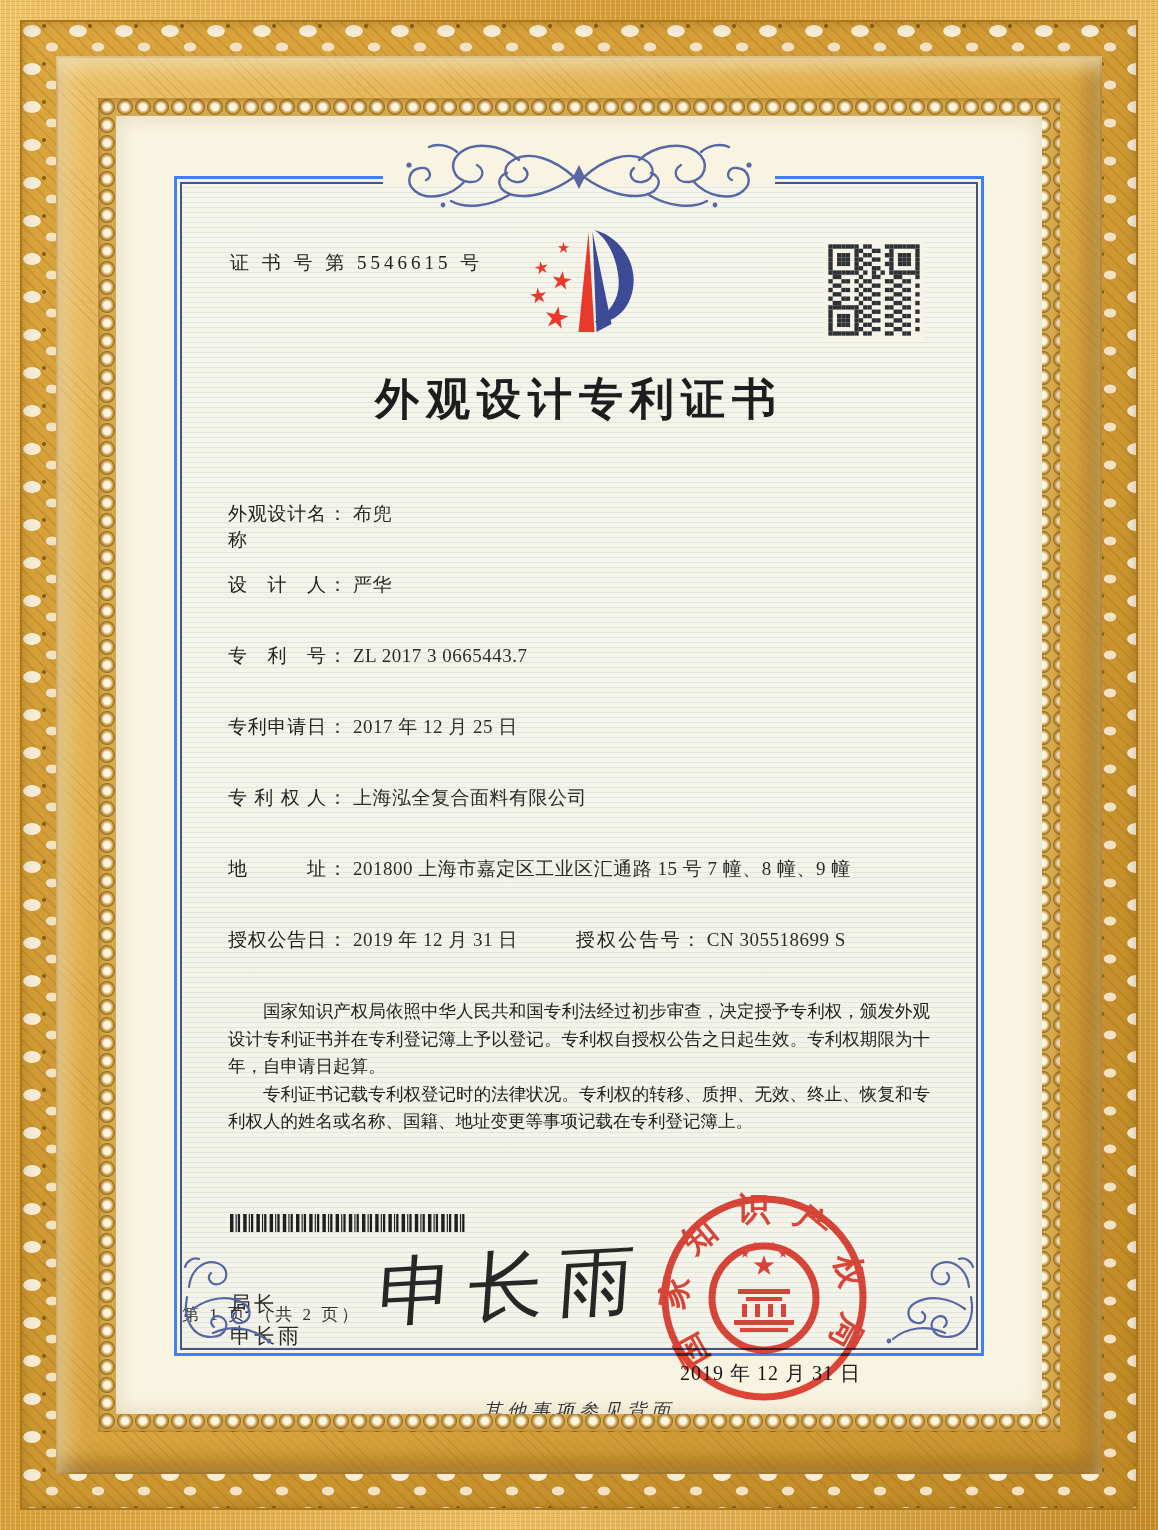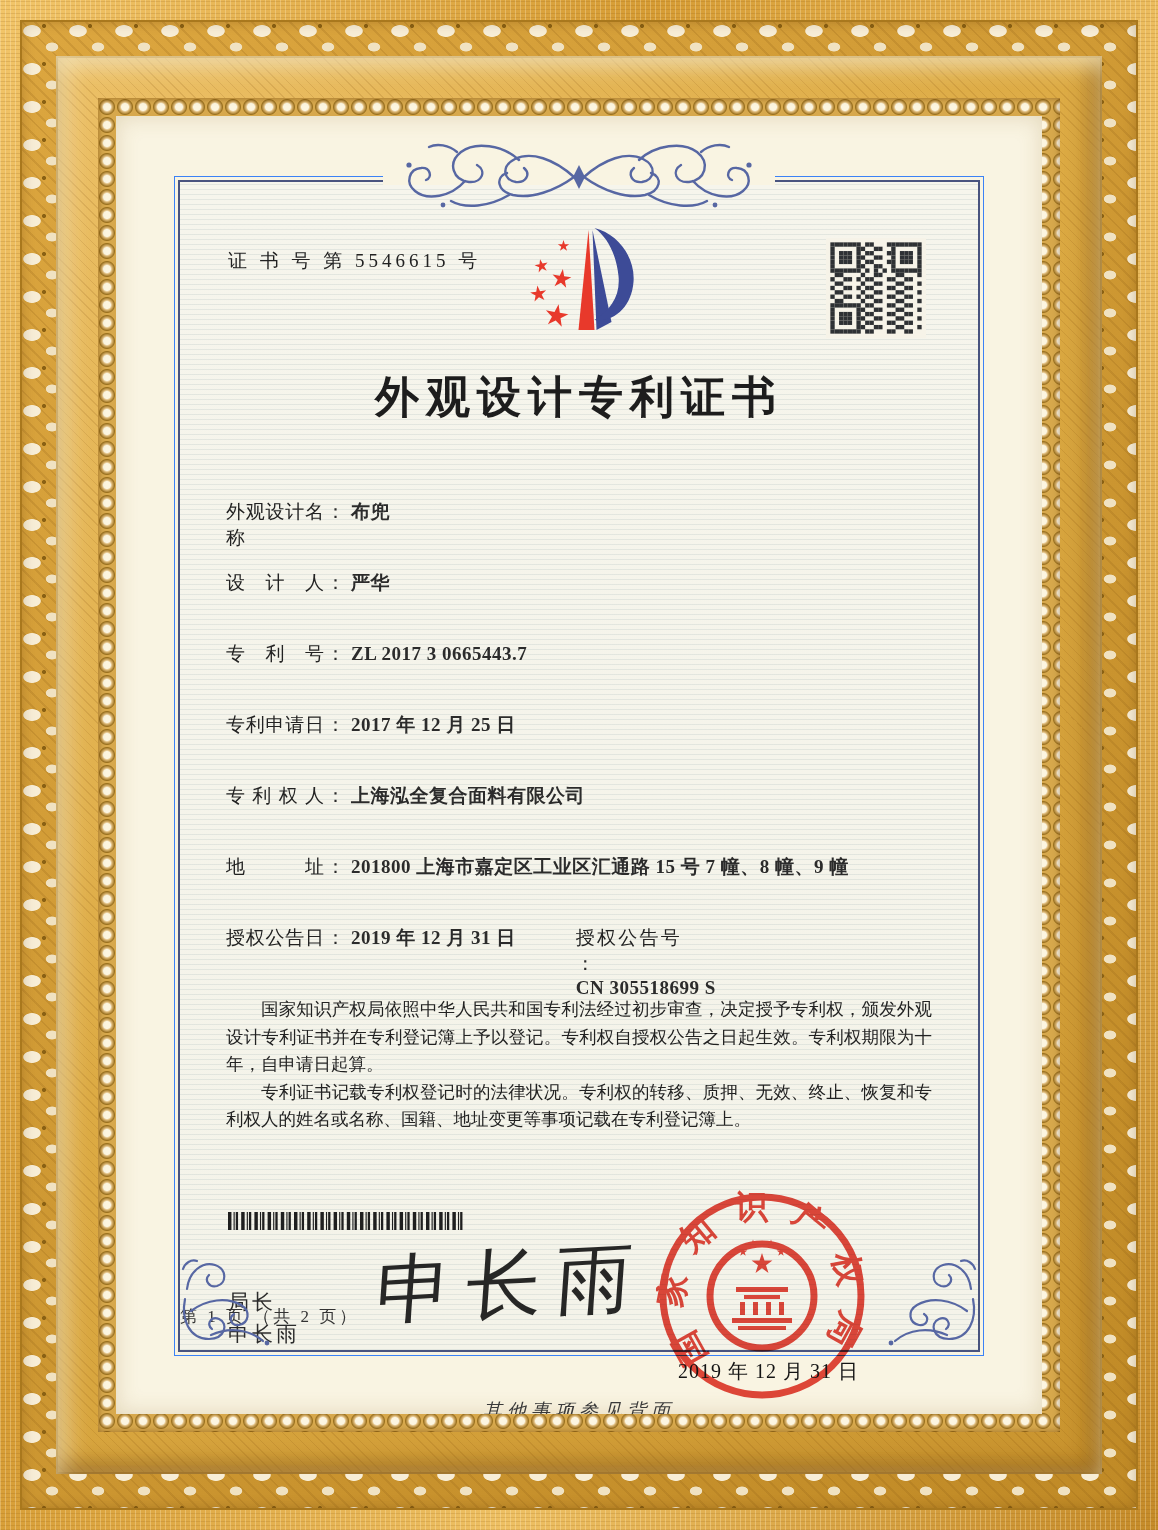--- a/index.html
+++ b/index.html
@@ -45,21 +45,21 @@
 
   
   .paper {
     position:relative; width:100%; height:100%;
     background:#f9f4e2;
     box-shadow: inset 0 0 22px rgba(150,110,40,.22);
     overflow:hidden;
   }
   .cert-border-outer {
     position:absolute; left:58px; right:58px; top:60px;
-    border:1px solid #3b82f6; padding:3px; height:1180px;
+    border:3px solid #3b82f6; padding:3px; height:1180px;
   }
   .cert-border-inner {
     position:relative; height:100%;
     border:2px solid #49547f;
     background:
       repeating-linear-gradient(0deg, rgba(150,172,176,.20) 0 1px, rgba(0,0,0,0) 1px 5px),
       linear-gradient(#f6f5ec,#f4f3e9);
   }
   .cert-inner { position:relative; height:100%; padding:0 46px; }
 
@@ -75,22 +75,22 @@
   .logo { position:absolute; left:50%; top:42px; transform:translateX(-50%); }
   .qr { position:absolute; right:6px; top:56px; }
 
   .cert-title { margin-top:18px; text-align:center; font-size:44px; font-weight:700; letter-spacing:7px; color:#1d1d1d; }
 
   
   .fields { margin-top:72px; }
   .frow { display:flex; align-items:baseline; height:26px; margin-bottom:45px; font-size:19px; }
   .flabel { display:inline-block; width:98px; text-align:justify; text-align-last:justify; color:#222; }
   .fcolon { margin:0 6px 0 2px; }
-  .fvalue { letter-spacing:.5px;font-weight:bold; }
-  .fpair2 { margin-left:58px; display:flex; align-items:baseline;flex-direction:column; }
+  .fvalue { letter-spacing:.5px; }
+  .fpair2 { margin-left:58px; display:flex; align-items:baseline; }
   .fpair2 .flabel { width:104px; }
 
   
   .paras { margin-top:8px; font-size:17.5px; line-height:27.5px; text-align:justify; color:#222; }
   .paras p { text-indent:2em; }
 
   
   .sign-area { position:relative; margin-top:18px; height:292px; }
   .barcode { position:absolute; left:2px; top:60px; }
   .director-label { position:absolute; left:2px; top:136px; font-size:21px; letter-spacing:3px; font-family:"Liberation Sans","DejaVu Sans",sans-serif; }

